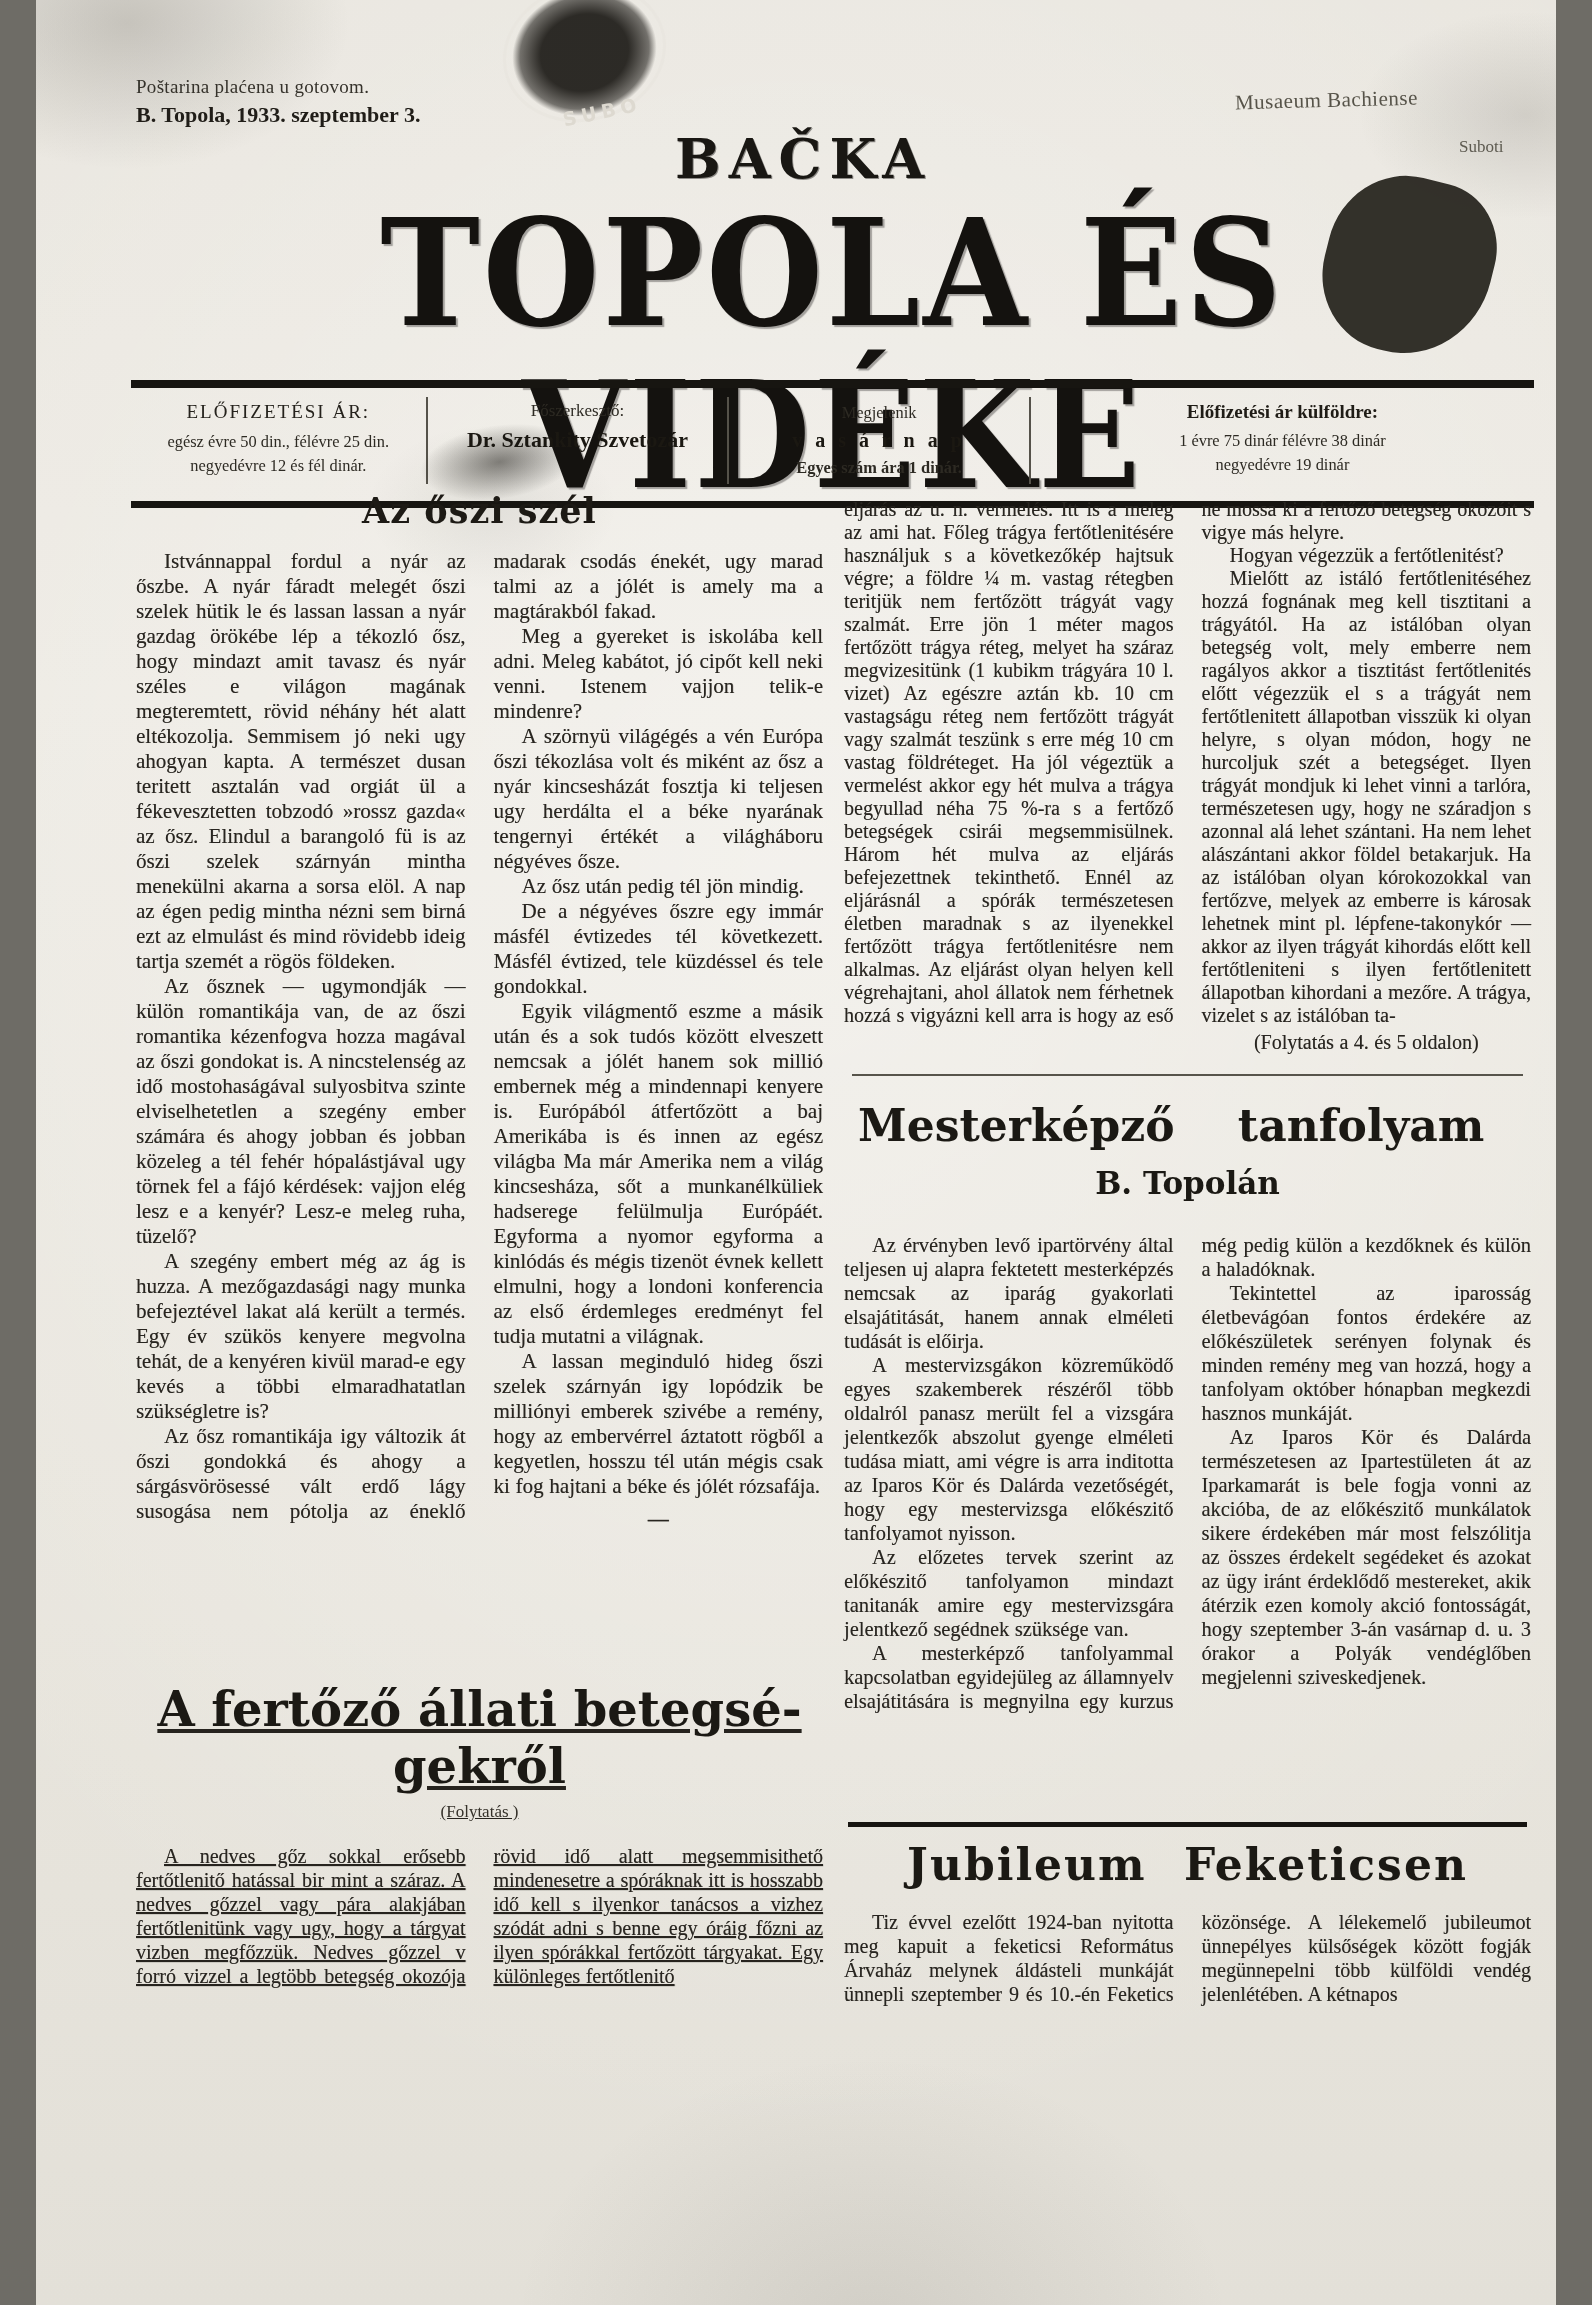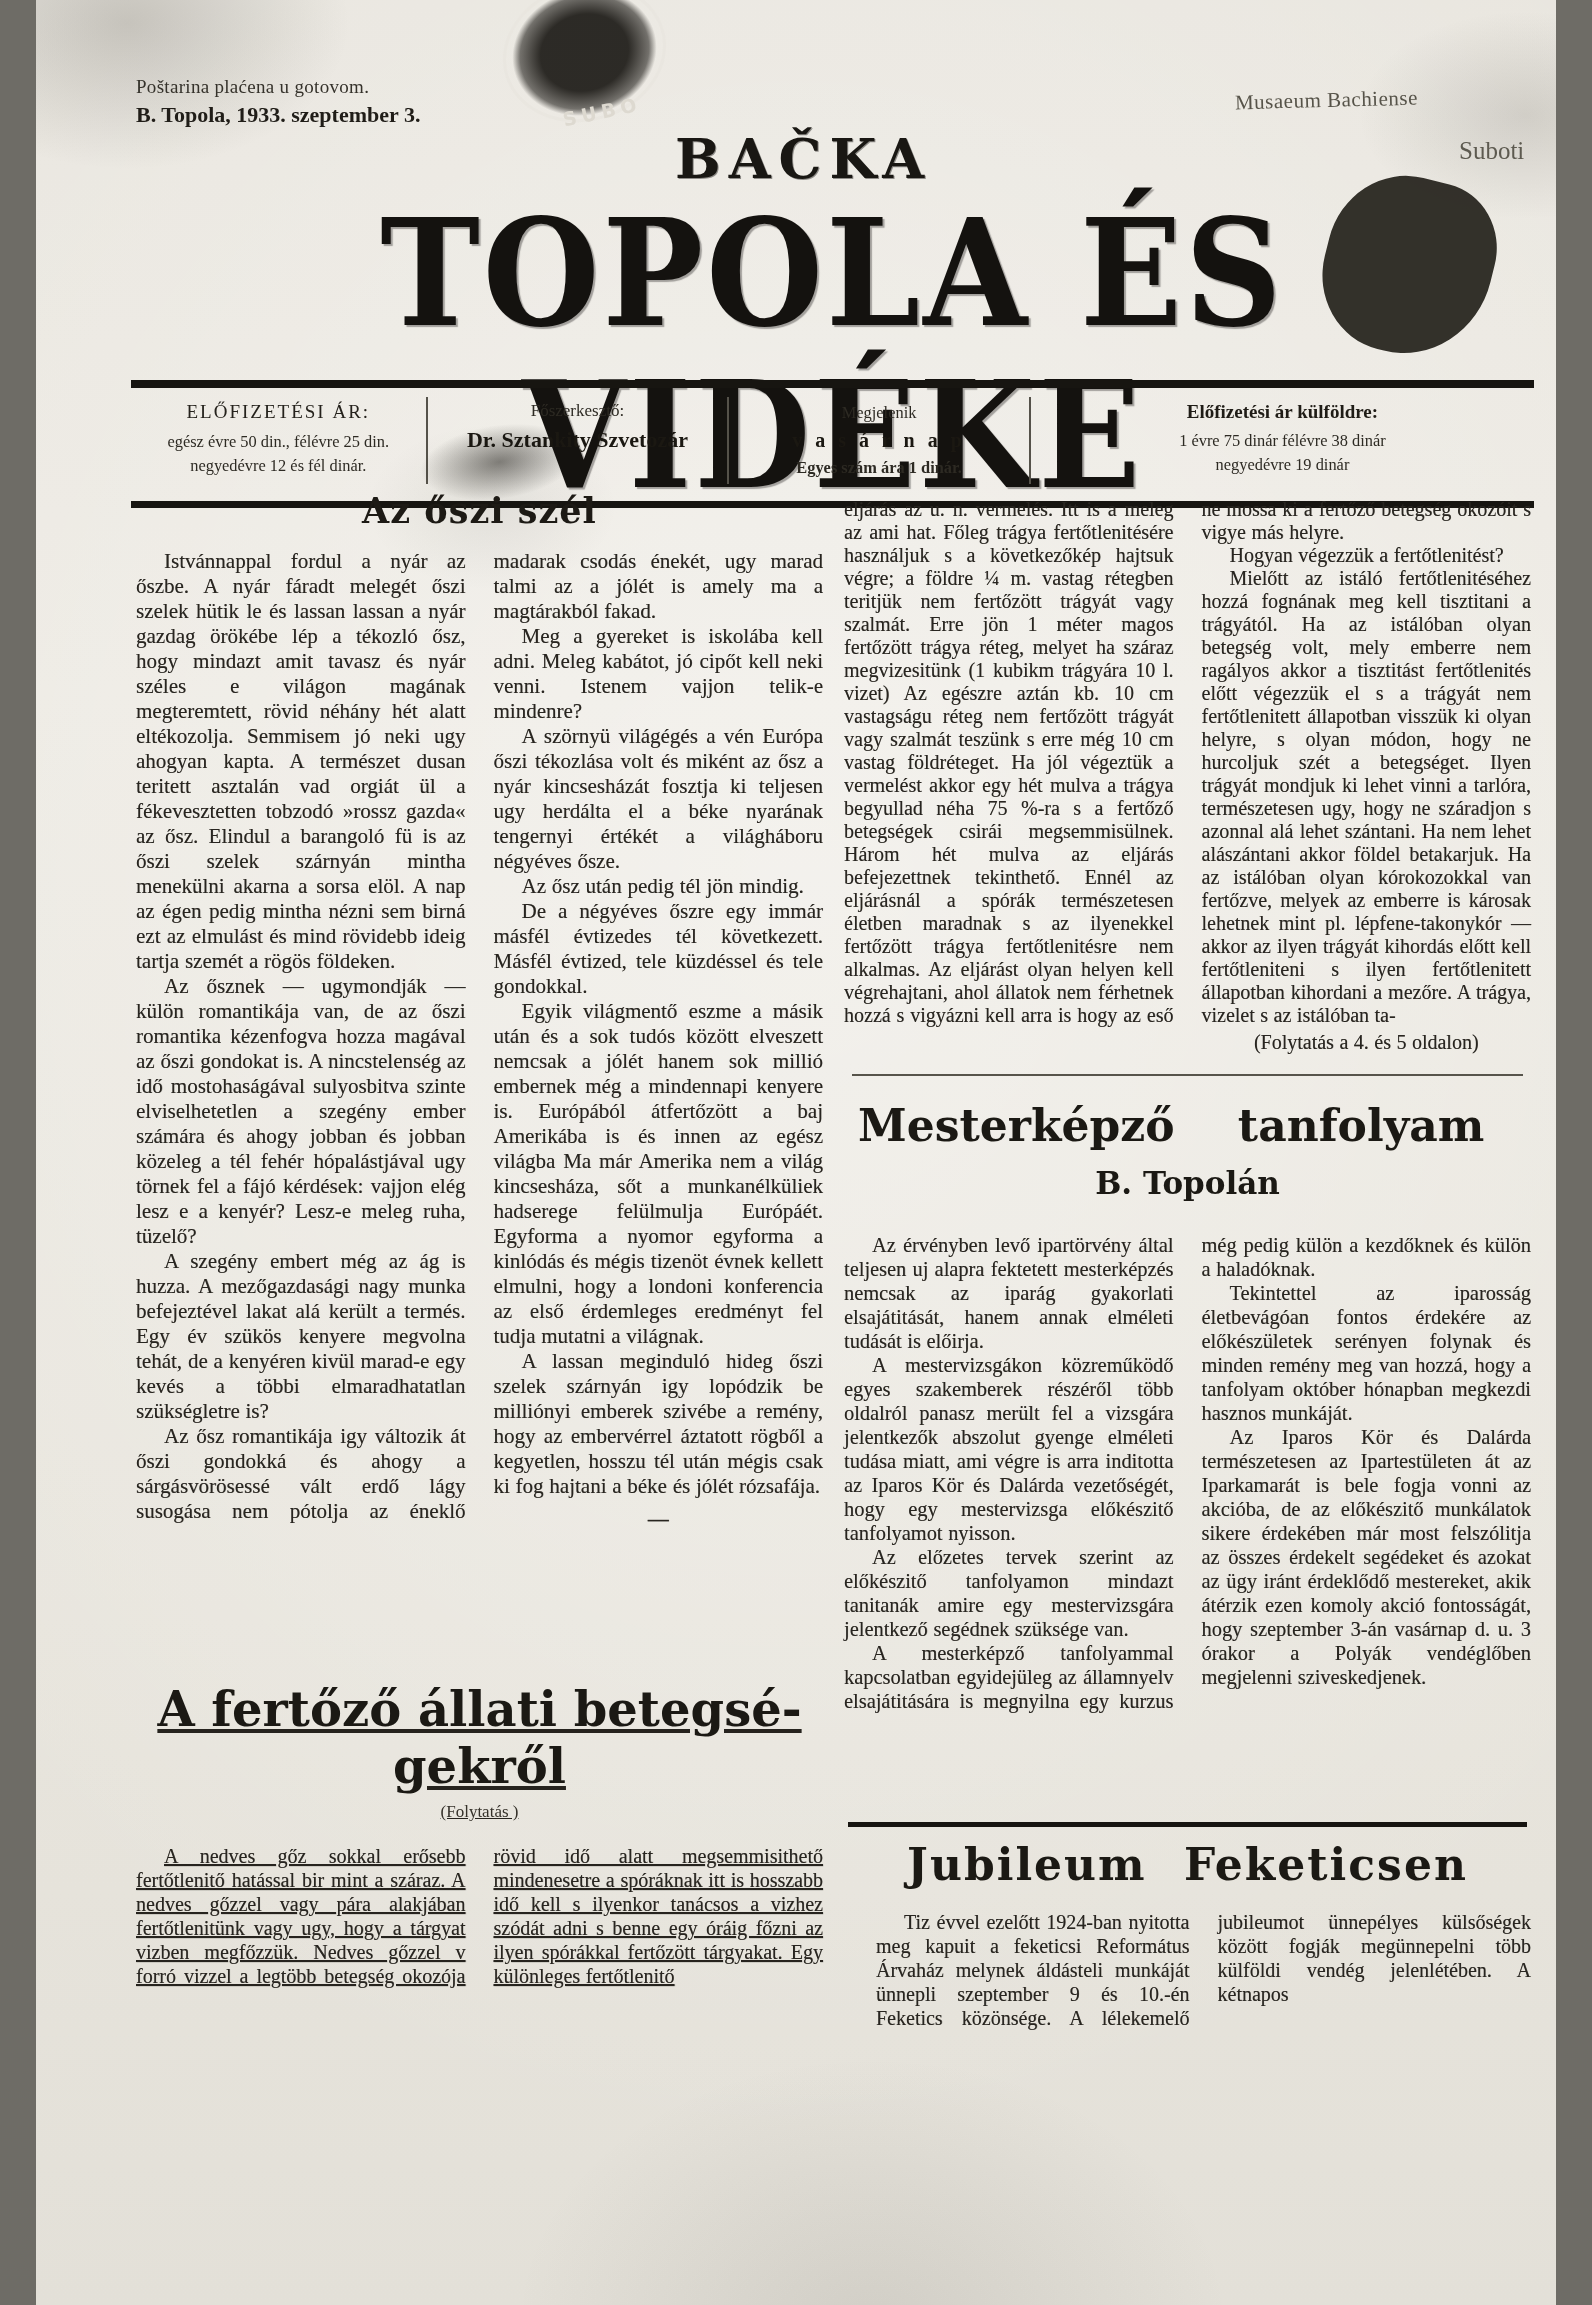--- a/index.html
+++ b/index.html
@@ -35,21 +35,21 @@
   .postmark-letters{
     position:absolute; left:50%; bottom:12px; transform:translateX(-50%) rotate(4deg);
     color:#ddd9d0; font-weight:bold; font-size:19px; letter-spacing:5px;
     font-family:"DejaVu Sans",sans-serif;
   }
   .backa{
     position:absolute; left:639px; top:127px; font-size:54px; font-weight:bold; letter-spacing:8px;
     color:#191713; font-family:"DejaVu Serif",serif; text-shadow:1px 1px 0 rgba(25,23,19,.45);
   }
   .museum1{ position:absolute; left:1199px; top:88px; font-size:21px; color:#565349; transform:rotate(-1.5deg); letter-spacing:0.5px; }
-  .museum2{ position:absolute; left:1423px; top:137px; font-size:25px; color:#5d5a50; }
+  .museum2{ position:absolute; left:1423px; top:137px; font-size:17px; color:#5d5a50; }
 
   
   .masthead-blot{
     position:absolute; right:64px; top:177px; width:167px; height:177px;
     background:#23211a; border-radius:46% 38% 52% 44%; transform:rotate(14deg); opacity:.92;
   }
   .masthead{
     position:absolute; left:80px; top:193px; width:1433px; margin:0; text-align:center;
     font-family:"DejaVu Serif",serif; font-weight:bold; font-size:134px; line-height:1.1;
     letter-spacing:3px; color:#14120f; transform:scaleY(1.1); transform-origin:top center;
@@ -108,21 +108,21 @@
 
   .section-rule{ border:none; height:2px; background:#57544b; margin:20px 8px 24px; }
 
   .mk-title1{ margin:14px; font-size:44px; font-weight:bold; word-spacing:48px; color:#1b1914; font-family:"DejaVu Serif",serif; }
   .mk-title2{ text-align:center; font-size:31px; font-weight:bold; margin:10px 0 32px; color:#1b1914; font-family:"DejaVu Serif",serif; }
   .mk-body{ font-size:20.4px; line-height:24px; }
 
   .jb{ margin-top:109px; }
   .jb-rule{ height:5px; background:#171511; margin:0 4px 12px; }
   .jb-title{ margin:0 0 20px; text-align:center; font-size:44px; font-weight:bold; letter-spacing:2px; word-spacing:20px; color:#1b1914; font-family:"DejaVu Serif",serif; }
-  .jb-body{ font-size:20px; line-height:24px;margin-left:32px; }
+  .jb-body{ font-size:20px; line-height:24px; }
 </style>
 </head>
 <body>
 
 <div class="page">
 
   <div class="postage">Poštarina plaćena u gotovom.</div>
   <div class="dateline">B. Topola, 1933. szeptember 3.</div>
 
   <div class="postmark">

